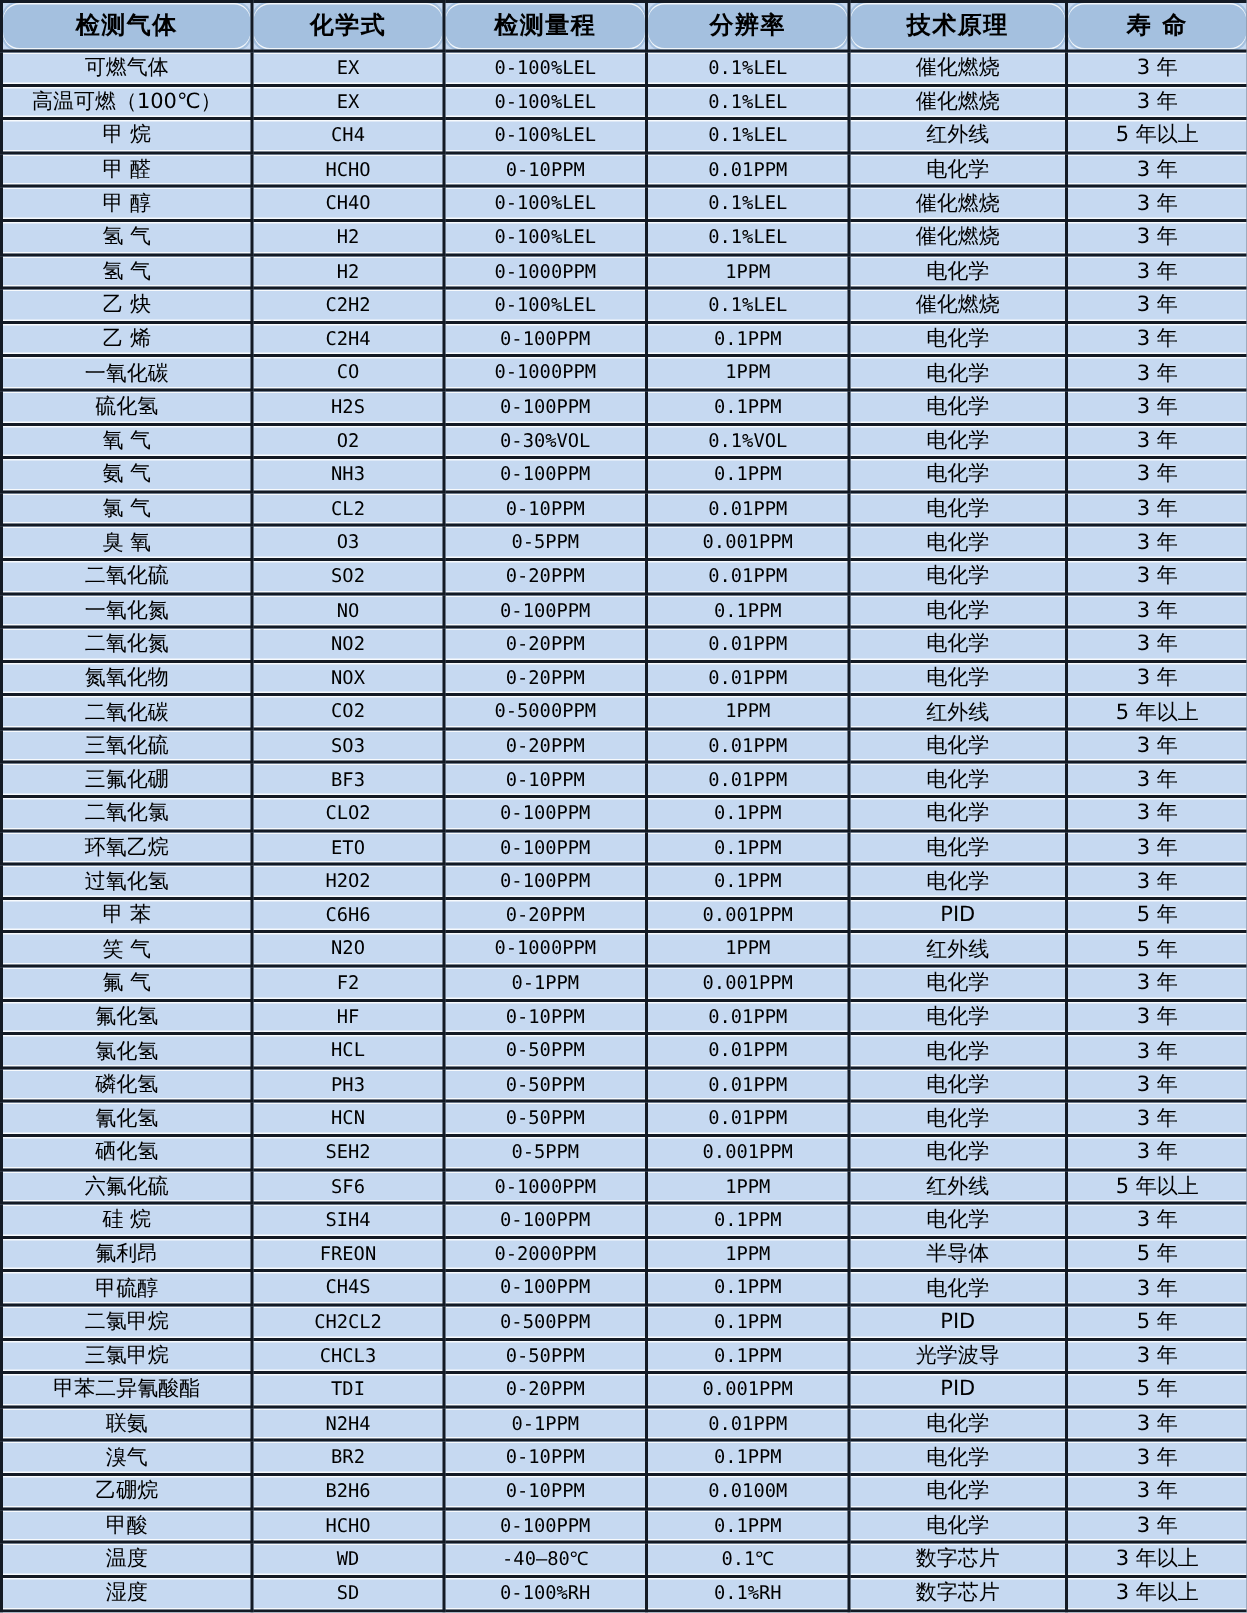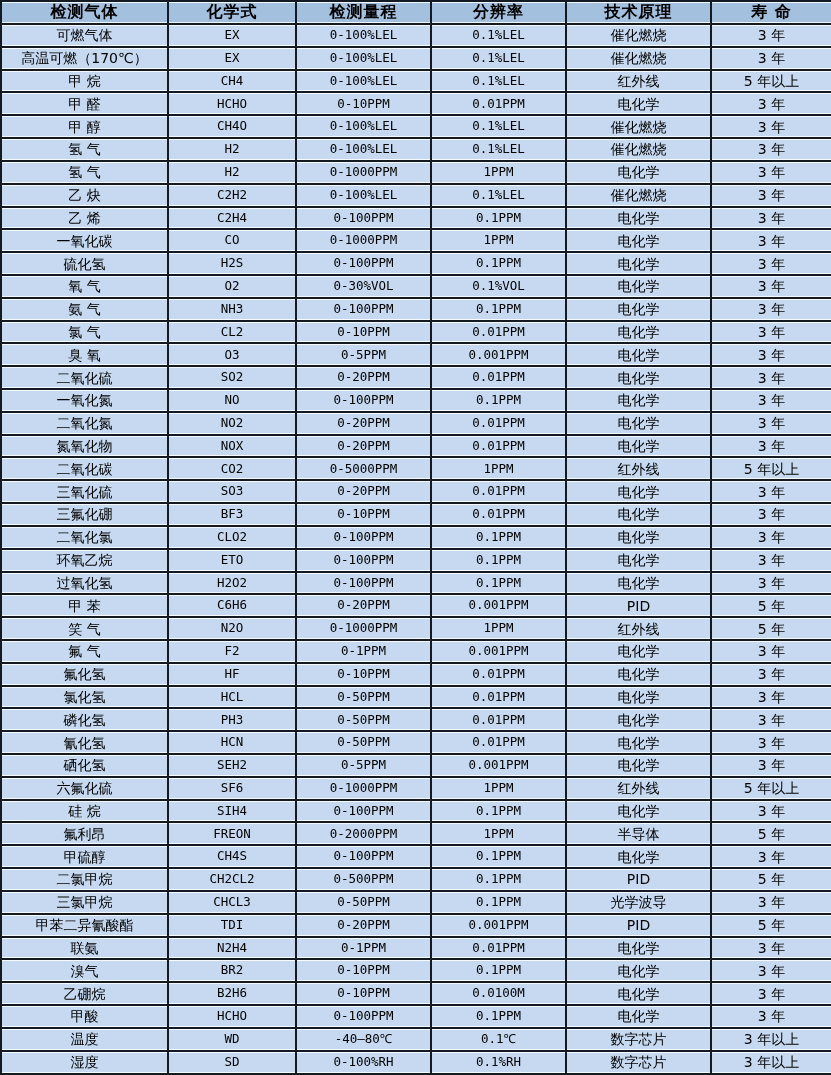--- a/index.html
+++ b/index.html
@@ -31,22 +31,23 @@
     overflow: hidden;
     white-space: nowrap;
     
     box-shadow: inset 0 1px 0 rgba(255,255,255,0.85),
                 inset 0 -1px 0 rgba(255,255,255,0.85);
   }
   .spec-table thead th {
     background: #a4c0df;
     font-weight: bold;
     font-size: 16px;
-    height: 23px;
+    height: 33px;
     letter-spacing: 1px;
+    border-radius: 11px;
   }
   .spec-table tbody tr { height: 21.5px; margin-left: 13px; }
   .spec-table tbody td {
     background: #c6d9f1;
     font-size: 14px;
     line-height: 1;
   }
   
   .spec-table td.mono {
     font-family: "DejaVu Sans Mono", monospace;
@@ -79,21 +80,21 @@
   <tbody>
       <tr>
         <td class="cjk">可燃气体</td>
         <td class="mono">EX</td>
         <td class="mono">0-100%LEL</td>
         <td class="mono">0.1%LEL</td>
         <td class="cjk">催化燃烧</td>
         <td class="cjk">3 年</td>
       </tr>
       <tr>
-        <td class="cjk">高温可燃（170℃）</td>
+        <td class="cjk">高温可燃（100℃）</td>
         <td class="mono">EX</td>
         <td class="mono">0-100%LEL</td>
         <td class="mono">0.1%LEL</td>
         <td class="cjk">催化燃烧</td>
         <td class="cjk">3 年</td>
       </tr>
       <tr>
         <td class="cjk">甲 烷</td>
         <td class="mono">CH4</td>
         <td class="mono">0-100%LEL</td>

